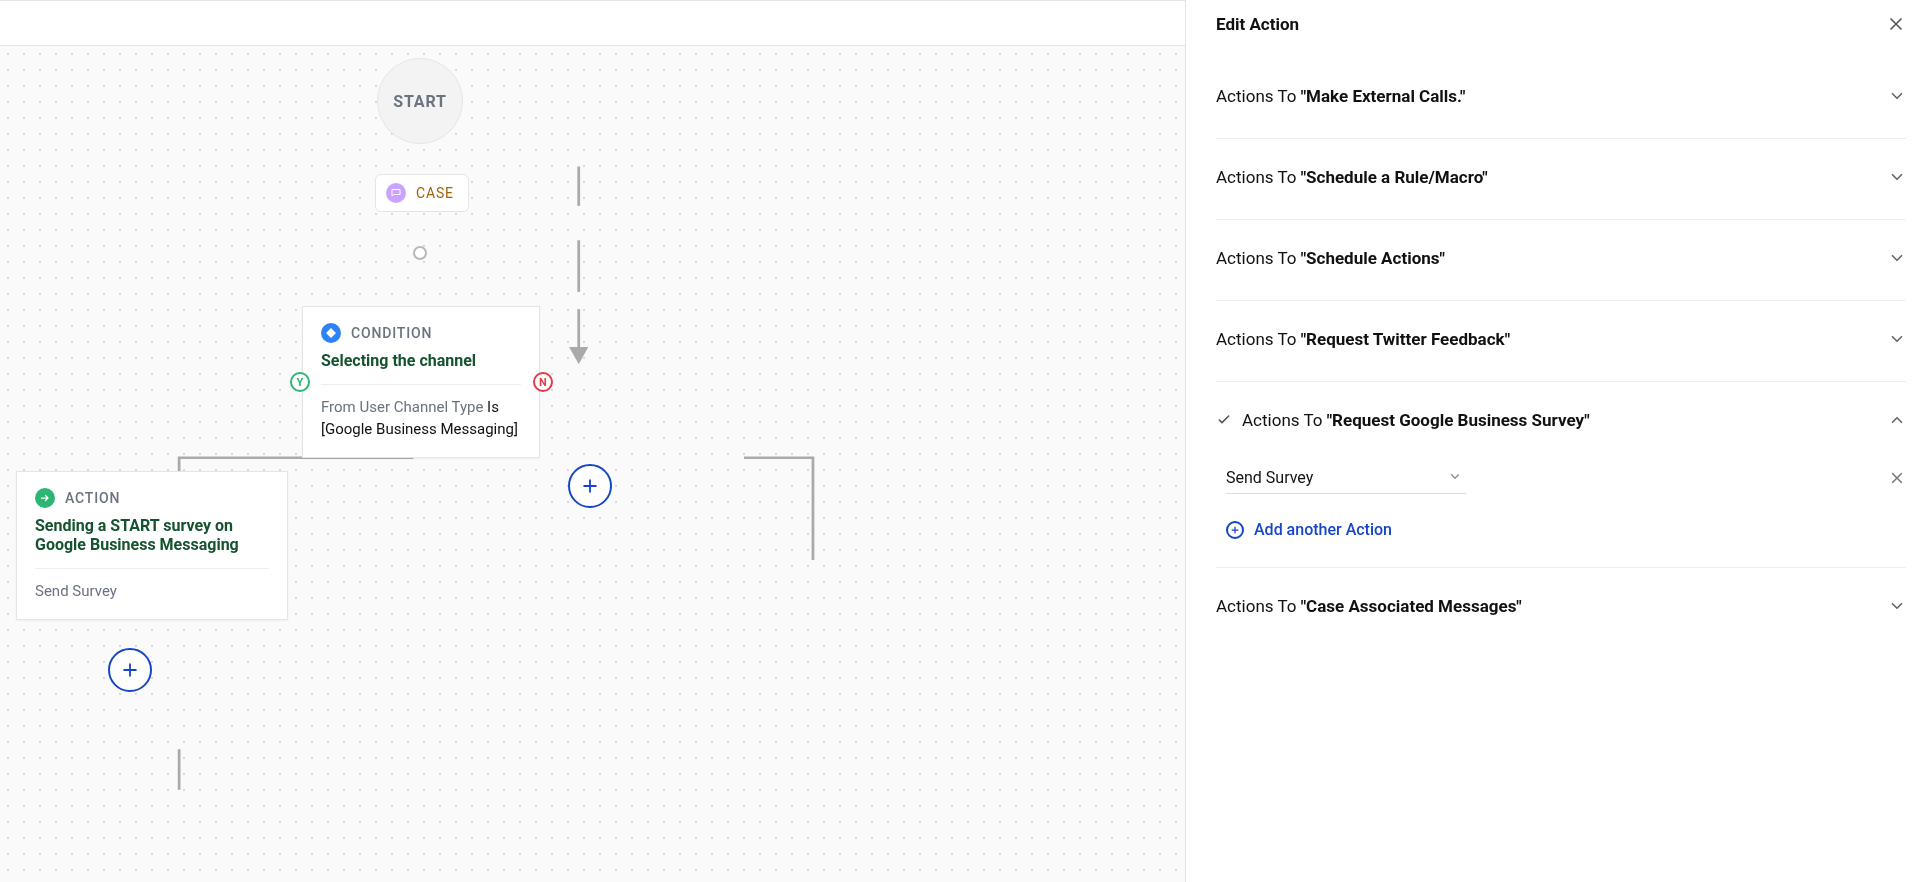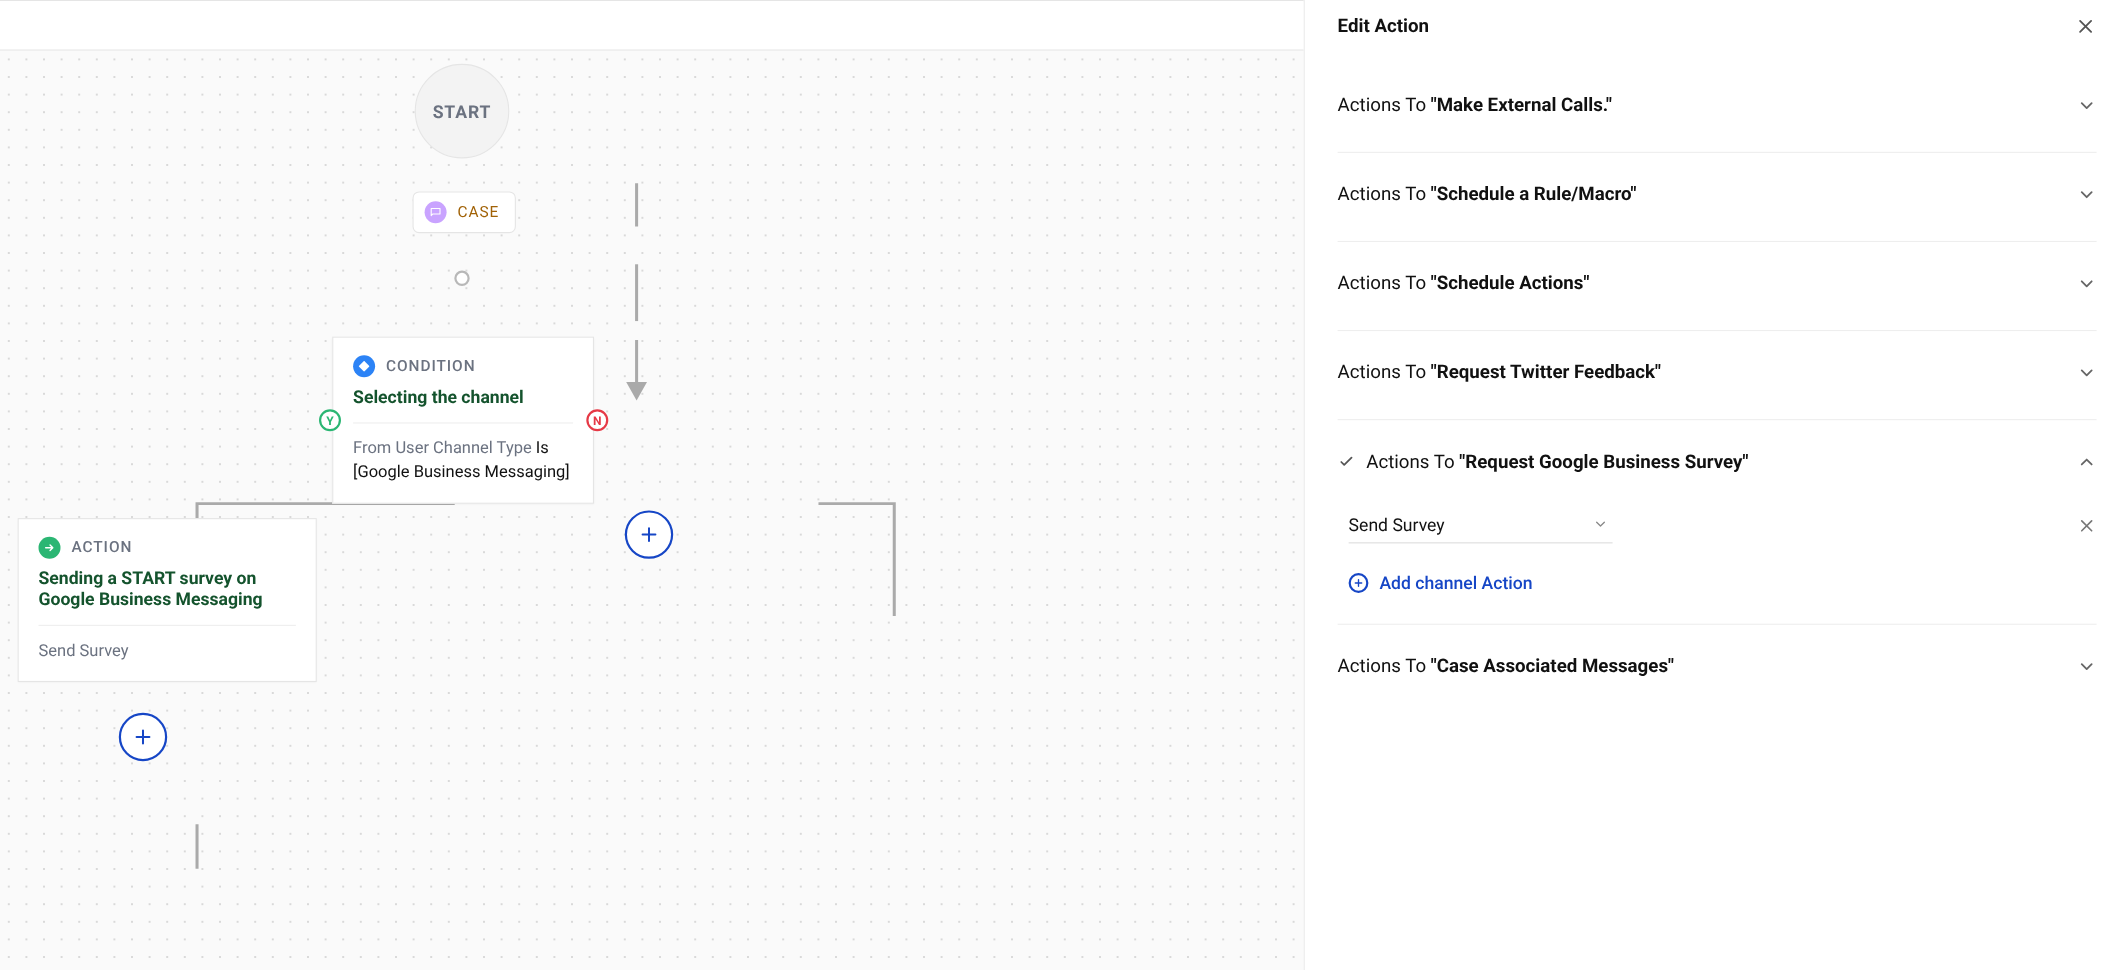--- a/index.html
+++ b/index.html
@@ -450,21 +450,21 @@
                   <path d="M6 6l12 12M18 6l-12 12" stroke="currentColor" stroke-width="2" stroke-linecap="round"></path>
                 </svg>
             </span>
           </div>
           <div class="add-another">
             <span class="plus-circ">
               <svg viewBox="0 0 24 24" width="10" height="10">
                   <path d="M12 5v14M5 12h14" stroke="#1646c6" stroke-width="3" stroke-linecap="round"></path>
                 </svg>
             </span>
-            <span>Add channel Action</span>
+            <span>Add another Action</span>
           </div>
         </div>
       </div>
 
       <div class="acc-item" style="border-bottom:none">
         <div class="acc-head">
           <span class="acc-label">
             <span class="pre">Actions To </span><span class="main">"Case Associated Messages"</span>
           </span>
           <span class="chevron">

